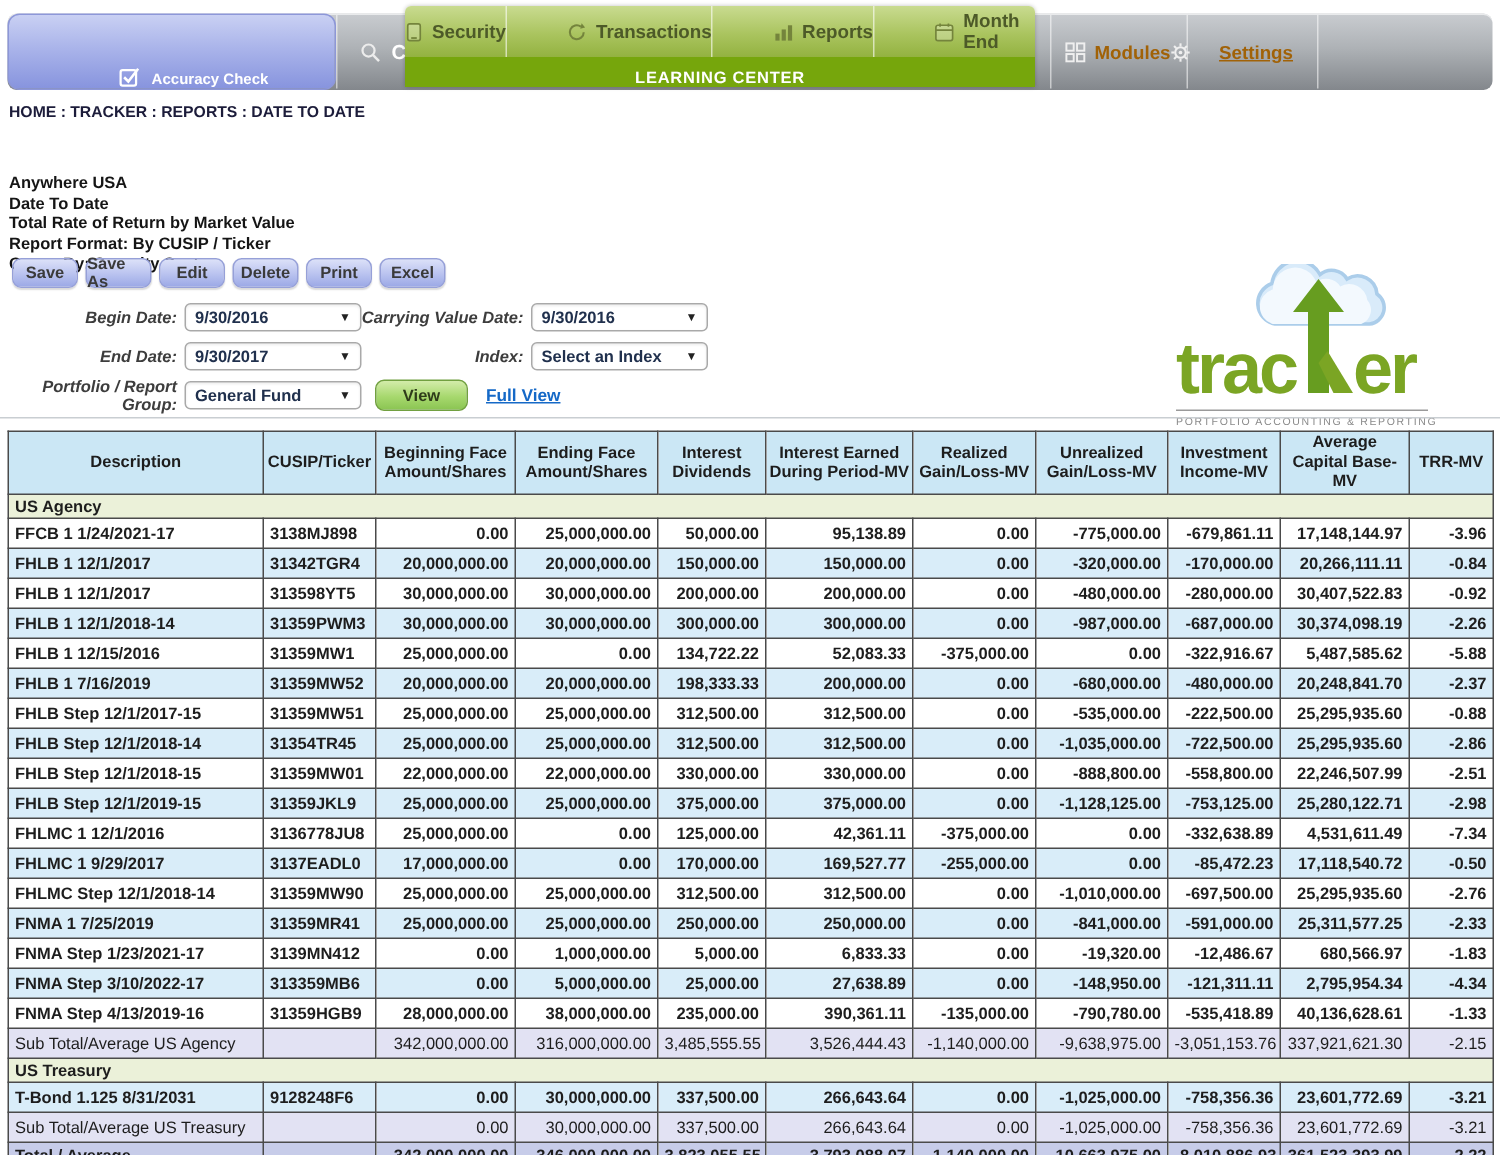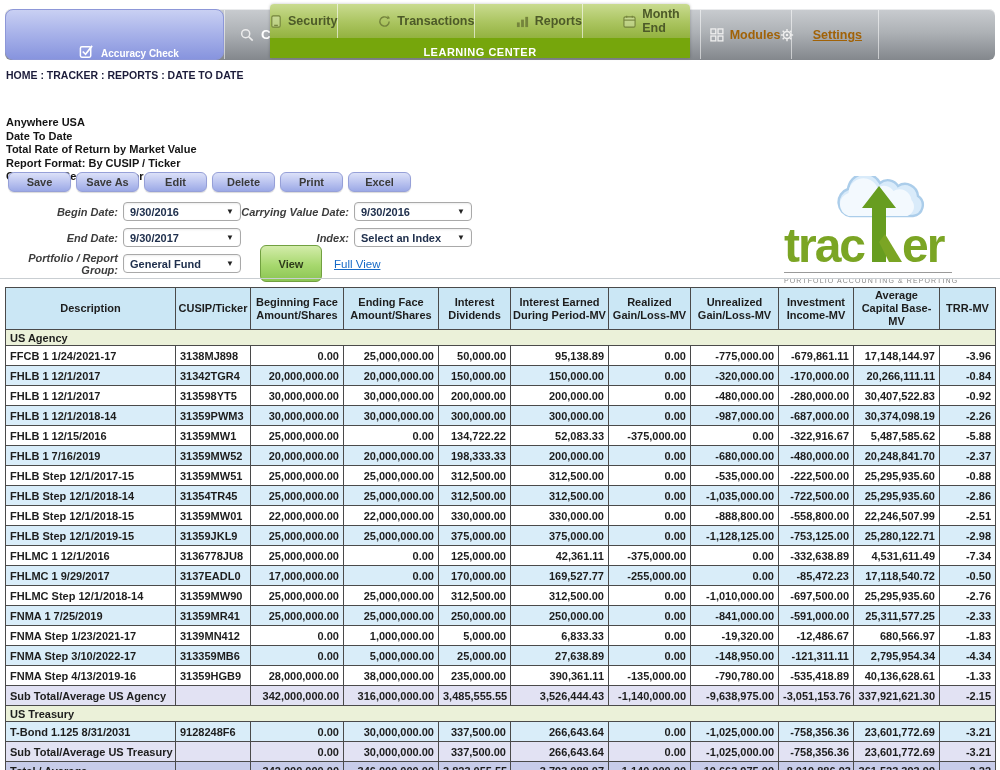--- a/index.html
+++ b/index.html
@@ -28,58 +28,58 @@
   .lc-band { height:20px; background:#76a60c; display:flex; align-items:flex-end; justify-content:center;
     color:#fff; font-size:11px; font-weight:bold; letter-spacing:.5px; cursor:pointer; }
   .nav-icon { display:inline-flex; }
 
   
   .breadcrumb { position:absolute; top:69px; left:6px; font-size:10.5px; font-weight:bold; color:#1c1c3a; }
   .info-block { position:absolute; top:92px; left:6px; font-size:11px; font-weight:bold; color:#151515; line-height:13.6px;margin-top:24px; }
 
   
   .actions { position:absolute; top:172px; left:8px; display:flex; gap:5px; }
-  .act-btn { width:63px; height:20px; border-radius:6px; border:1px solid #96a0d8;
+  .act-btn { width:44px; height:20px; border-radius:6px; border:1px solid #96a0d8;
     background:linear-gradient(#dce1f8 0%, #bcc5f0 50%, #9ca9e6 100%);
     font-size:11px; font-weight:bold; color:#3a3a3a; display:flex; align-items:center; justify-content:center; cursor:pointer;
     box-shadow:0 1px 1px rgba(0,0,0,.15); }
 
   
   .form { position:absolute; top:202px; left:0; width:620px; font-size:11px; }
   .form-row { display:flex; align-items:center; height:19px; margin-bottom:7px; }
   .flabel { font-weight:bold; color:#3d3d3d; text-align:right;font-style:italic; }
   .fl-1 { width:118px; }
   .fl-2 { width:108px; }
   .selectbox { width:118px; height:19px; margin-left:5px; border:1px solid #a9a9a9; border-radius:4px; background:#fff;
     display:flex; align-items:center; justify-content:space-between; padding:0 6px; cursor:pointer;
     font-weight:bold; color:#20304d; box-shadow:inset 0 1px 2px rgba(0,0,0,.08); }
   .caret { font-size:8px; color:#222; }
-  .view-btn { width:62px; height:37px; margin-left:19px; border:1px solid #71a040; border-radius:6px;
+  .view-btn { width:62px; height:21px; margin-left:9px; border:1px solid #71a040; border-radius:6px;
     background:linear-gradient(#d3ecaa 0%, #a7d86e 55%, #8bc553 100%);
     font-size:11px; font-weight:bold; color:#2e3c1a; display:flex; align-items:center; justify-content:center; cursor:pointer; }
-  .full-view { margin-left:12px; font-size:11.5px; font-weight:normal; color:#1569c7; text-decoration:underline; cursor:pointer; }
+  .full-view { margin-left:12px; font-size:11.5px; font-weight:bold; color:#1569c7; text-decoration:underline; cursor:pointer; }
 
   
   .logo { position:absolute; top:176px; right:48px; width:168px; text-align:center; }
   .tagline { margin-top:2px; border-top:1px solid #9a9a9a; padding-top:4px;
     font-size:7px; letter-spacing:1.1px; color:#8a8a8a; white-space:nowrap; }
 
   
   .sep-line { position:absolute; top:278px; left:0; width:1000px; height:1px; background:#c9ced2; }
 
   
   .report-table { position:absolute; top:287px; left:5px; width:990px; border-collapse:collapse; table-layout:fixed;
     font-size:11px; color:#1d1d1d; }
   .report-table td, .report-table th { border:1px solid #4a4a4a; overflow:hidden; white-space:nowrap; }
   .report-table th { background:#cbe7f5; font-weight:bold; height:33px; line-height:13px; white-space:normal; padding:1px 2px; text-align:center; }
   tr.section-row td { background:#ebf1d9; font-weight:bold; height:16px; padding:0 4px; text-align:left; }
   tr.data-row td { height:20px; font-weight:bold; padding:0 4px; }
   tr.data-row.even td { background:#d9edf9; }
   tr.data-row.odd td { background:#ffffff; }
-  tr.subtotal-row td { background:#e2e2f3; font-weight:bold; height:20px; padding:0 4px; }
+  tr.subtotal-row td { background:#e2e2f3; font-weight:normal; height:20px; padding:0 4px; }
   tr.total-row td { background:#c7cce9; font-weight:bold; height:19px; padding:0 4px; }
   .cell-num { text-align:right; }
   .cell-text { text-align:left; }
 
   col.c0{width:170px} col.c1{width:75px} col.c2{width:93px} col.c3{width:95px} col.c4{width:72px}
   col.c5{width:98px} col.c6{width:82px} col.c7{width:88px} col.c8{width:75px} col.c9{width:86px} col.c10{width:56px}
 </style>
 </head>
 <body>
 

